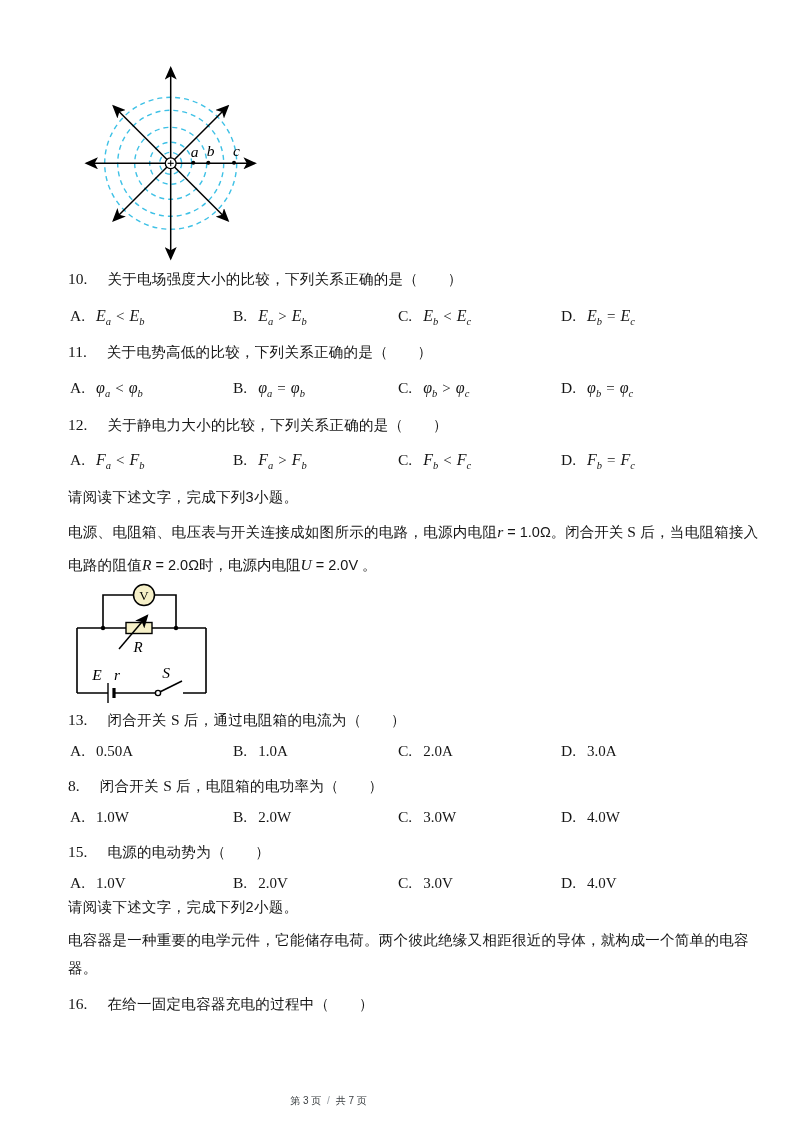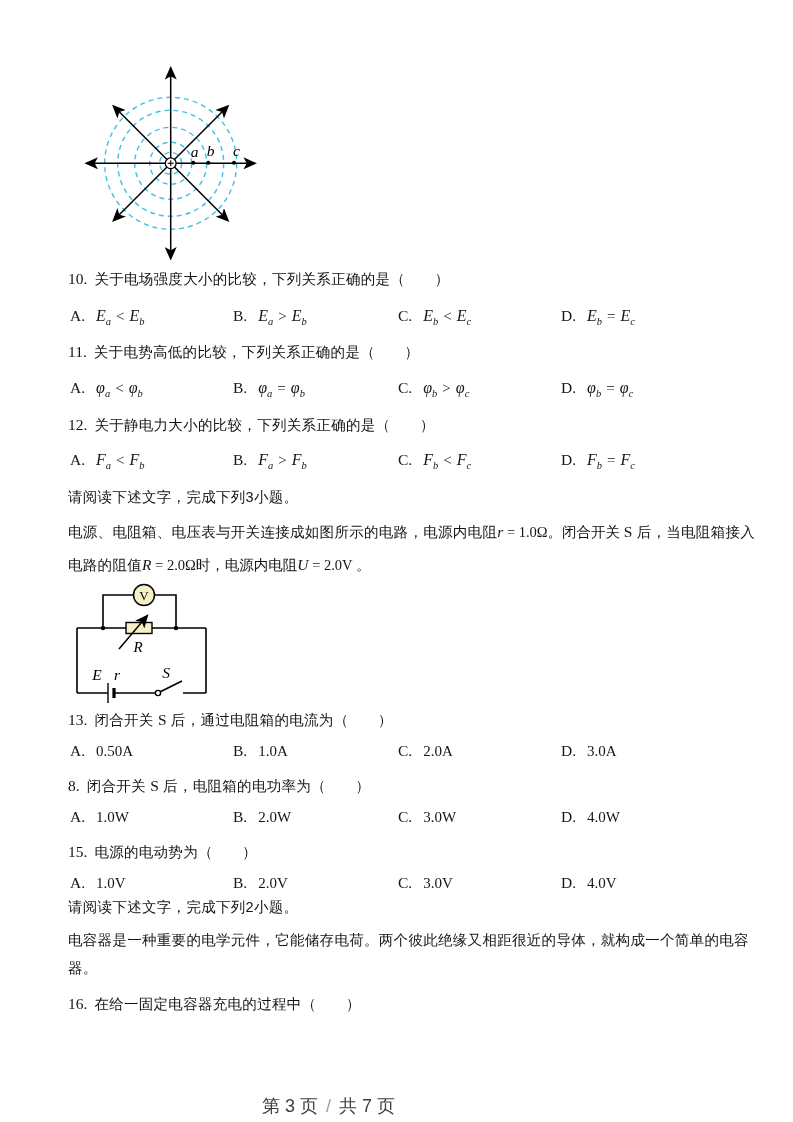--- a/index.html
+++ b/index.html
@@ -1,33 +1,33 @@
 <!DOCTYPE html>
 <html><head>
 <meta charset="utf-8">
 <style>
   html,body{margin:0;padding:0;}
   body{
     width:793px;height:1122px;position:relative;background:#ffffff;
     font-family:"Liberation Sans",sans-serif;color:#151515;overflow:hidden;
   }
   .line{position:absolute;white-space:nowrap;font-size:14.5px;line-height:22px;letter-spacing:.3px;}
-  .qnum{font-family:"Liberation Serif",serif;font-size:15.5px;margin-right:7px;letter-spacing:0;}
-  .serif{font-family:Liberation Serif, serif;letter-spacing:0;}
+  .qnum{font-family:"Liberation Serif",serif;font-size:15.5px;margin-right:20px;letter-spacing:0;}
+  .serif{font-family:Liberation Sans, sans-serif;letter-spacing:0;}
   .pv{font-family:"Liberation Serif",serif;font-style:italic;font-size:15.5px;letter-spacing:0;}
   .ps{font-family:"Liberation Serif",serif;font-size:15.5px;letter-spacing:0;}
   .opt-row{position:absolute;left:0;width:793px;height:22px;}
   .opt{position:absolute;top:0;white-space:nowrap;}
   .c1{left:70px}.c2{left:233px}.c3{left:398px}.c4{left:561px}
   .olab{font-family:"Liberation Serif",serif;font-size:15.5px;margin-right:11px;}
   .otext{font-family:"Liberation Serif",serif;font-size:15px;}
   .mvar{font-family:"Liberation Serif",serif;font-style:italic;font-size:16px;}
   .msub{font-family:"Liberation Serif",serif;font-style:italic;font-size:10.5px;vertical-align:-4px;}
   .mop{font-family:"Liberation Serif",serif;font-size:15px;margin:0 5px;}
-  .footer{position:absolute;left:0;width:657px;text-align:center;font-size:18px;color:#3c4043;}
+  .footer{position:absolute;left:0;width:657px;text-align:center;font-size:10px;color:#3c4043;}
   svg text{letter-spacing:0;}
 </style>
 </head>
 <body>
 
 <svg style="position:absolute;left:60px;top:58px" width="222" height="206" viewBox="0 0 222 206">
   <defs>
     <marker id="ah" markerWidth="9" markerHeight="8" refX="7.5" refY="4" orient="auto">
       <path d="M0,0 L9,4 L0,8 L2.2,4 Z" fill="#000"></path>
     </marker>

